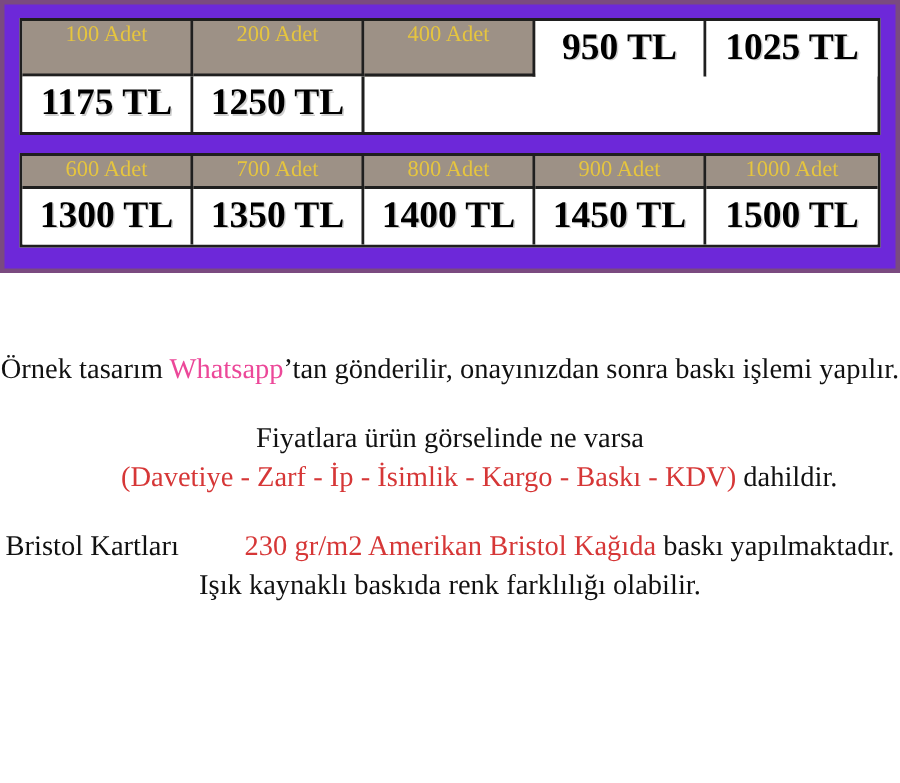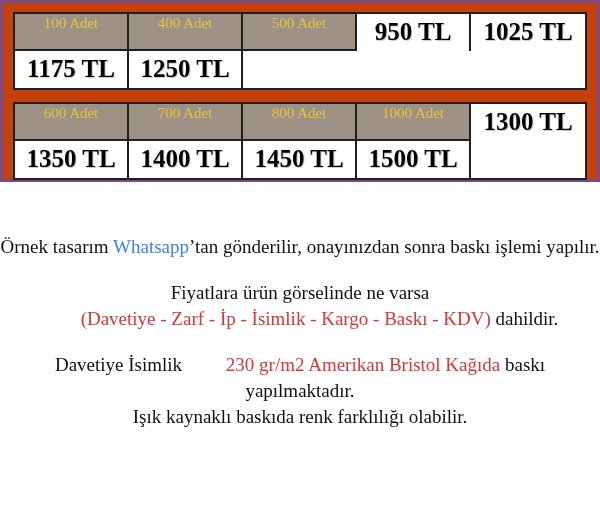--- a/index.html
+++ b/index.html
@@ -4,21 +4,21 @@
 <style>
   html, body { margin:0; padding:0; }
   body {
     width:600px; height:522px; background:#ffffff;
     font-family:"Liberation Serif", serif;
     overflow:hidden;
   }
   .banner {
     box-sizing:border-box;
     height:182px;
-    background:#c2410c;
+    background:#6d28d9;
     border:3px solid #7a4a80;
     padding:9px 10px 0 10px;
   }
   .price-table {
     display:grid;
     grid-template-columns:repeat(5, 1fr);
     background:#ffffff;
     border:2px solid #1f1f1f;
     margin-bottom:12px;
   }
@@ -48,41 +48,42 @@
   .price-table > div:not(:nth-child(5n)) { border-right:2px solid #1f1f1f; }
   .info {
     padding-top:52px;
     text-align:center;
     font-size:19px;
     line-height:26px;
     color:#111111;
   }
   .info p { margin:0 0 20px 0; }
   .red  { color:#d63737;margin-left:39px; }
-  .blue { color:#3b82f6; }
+  .blue { color:#ec4899; }
 </style>
 </head>
 <body>
 
 <div class="banner">
 
   <div class="price-table">
     <div class="qty-cell">100 Adet</div>
+    <div class="qty-cell">200 Adet</div>
     <div class="qty-cell">400 Adet</div>
-    <div class="qty-cell">500 Adet</div>
     <div class="price-cell">950 TL</div>
     <div class="price-cell">1025 TL</div>
     <div class="price-cell">1175 TL</div>
     <div class="price-cell">1250 TL</div>
   </div>
 
   <div class="price-table">
     <div class="qty-cell">600 Adet</div>
     <div class="qty-cell">700 Adet</div>
     <div class="qty-cell">800 Adet</div>
+    <div class="qty-cell">900 Adet</div>
     <div class="qty-cell">1000 Adet</div>
     <div class="price-cell">1300 TL</div>
     <div class="price-cell">1350 TL</div>
     <div class="price-cell">1400 TL</div>
     <div class="price-cell">1450 TL</div>
     <div class="price-cell">1500 TL</div>
   </div>
 
 </div>
 
@@ -93,17 +94,17 @@
   </p>
 
   <p>
     <span>Fiyatlara ürün görselinde ne varsa</span><br>
     <span class="red">(Davetiye - Zarf - İp - İsimlik - Kargo - Baskı - KDV)</span><span> dahildir.</span>
   </p>
 
 
 
   <p>
-    <span>Davetiye İsimlik </span><span class="red">230 gr/m2 Amerikan Bristol Kağıda</span><span> baskı yapılmaktadır.</span><br>
+    <span>Bristol Kartları </span><span class="red">230 gr/m2 Amerikan Bristol Kağıda</span><span> baskı yapılmaktadır.</span><br>
     <span>Işık kaynaklı baskıda renk farklılığı olabilir.</span>
   </p>
 
 </div>
 
 </body></html>

